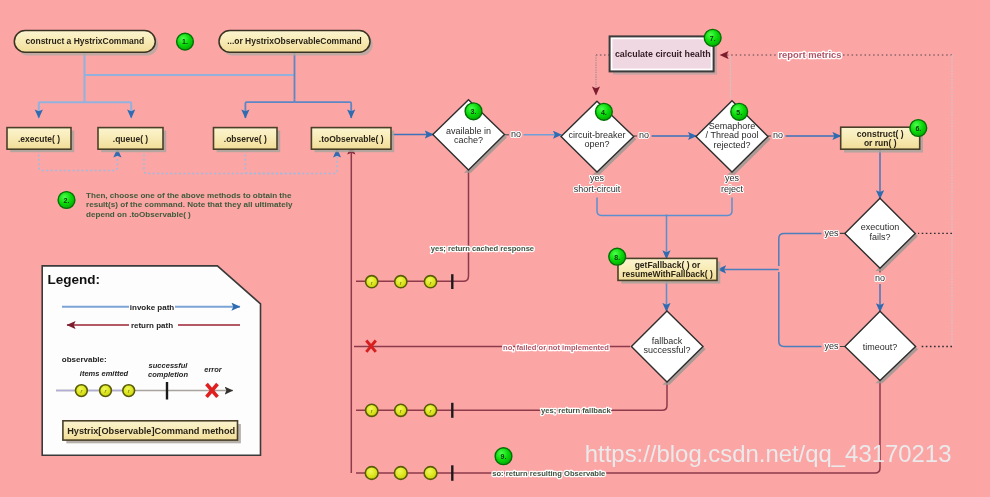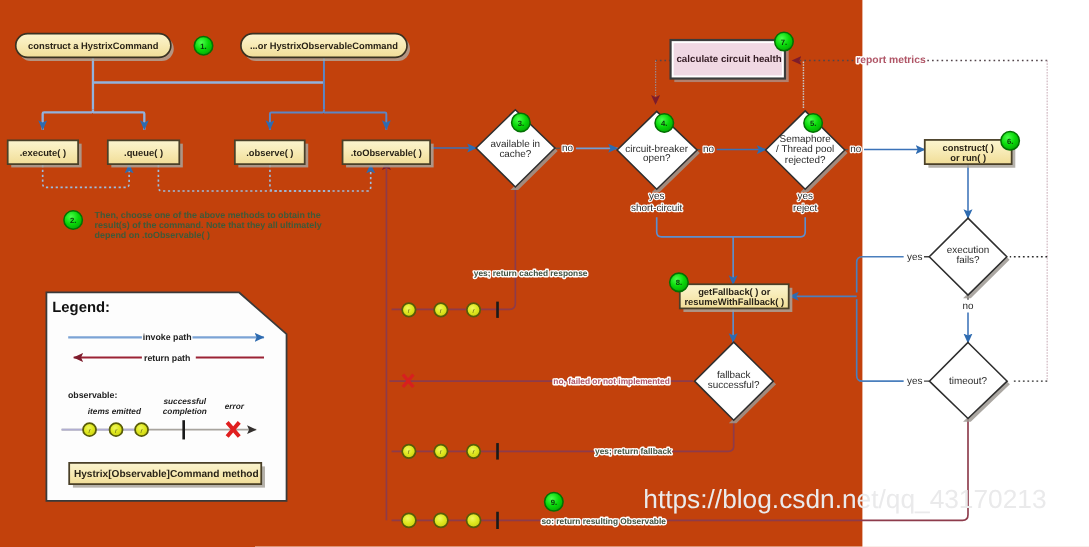--- a/index.html
+++ b/index.html
@@ -1,17 +1,17 @@
 <!DOCTYPE html>
 <html><head>
 <meta charset="utf-8">
 <style>
   html,body{margin:0;padding:0;background:#ffffff;}
   body{width:990px;height:497px;overflow:hidden;font-family:"Liberation Sans",sans-serif;}
-  #stage{position:relative;width:784px;height:497px;background:#c2410c;}
+  #stage{position:relative;width:990px;height:497px;background:#fca5a5;}
   svg#diagram{position:absolute;left:0;top:0;width:990px;height:497px;display:block;}
   text{font-family:"Liberation Sans",sans-serif;fill:#1a1a1a;}
   .nodetxt{font-size:8.5px;font-weight:bold;text-anchor:middle;fill:#2a2418;}
   .dtxt{font-size:9px;text-anchor:middle;fill:#2b2b2b;}
   .elbl{font-size:9px;text-anchor:middle;fill:#2b2b2b;paint-order:stroke;stroke:#fefefe;stroke-width:2.2px;stroke-linejoin:round;}
   .rlbl{font-size:7.6px;font-weight:bold;text-anchor:middle;fill:#41523f;paint-order:stroke;stroke:#fefefe;stroke-width:2.6px;stroke-linejoin:round;}
   .rlbl2{font-size:7.6px;font-weight:bold;text-anchor:middle;fill:#b05566;paint-order:stroke;stroke:#fefefe;stroke-width:2.6px;stroke-linejoin:round;}
   .badge{font-size:7px;font-weight:bold;text-anchor:middle;fill:#0a3a0a;}
   .notetxt{font-size:8.1px;font-weight:bold;fill:#3d5a3a;}
   .lgtitle{font-size:13.5px;font-weight:bold;fill:#111;}

